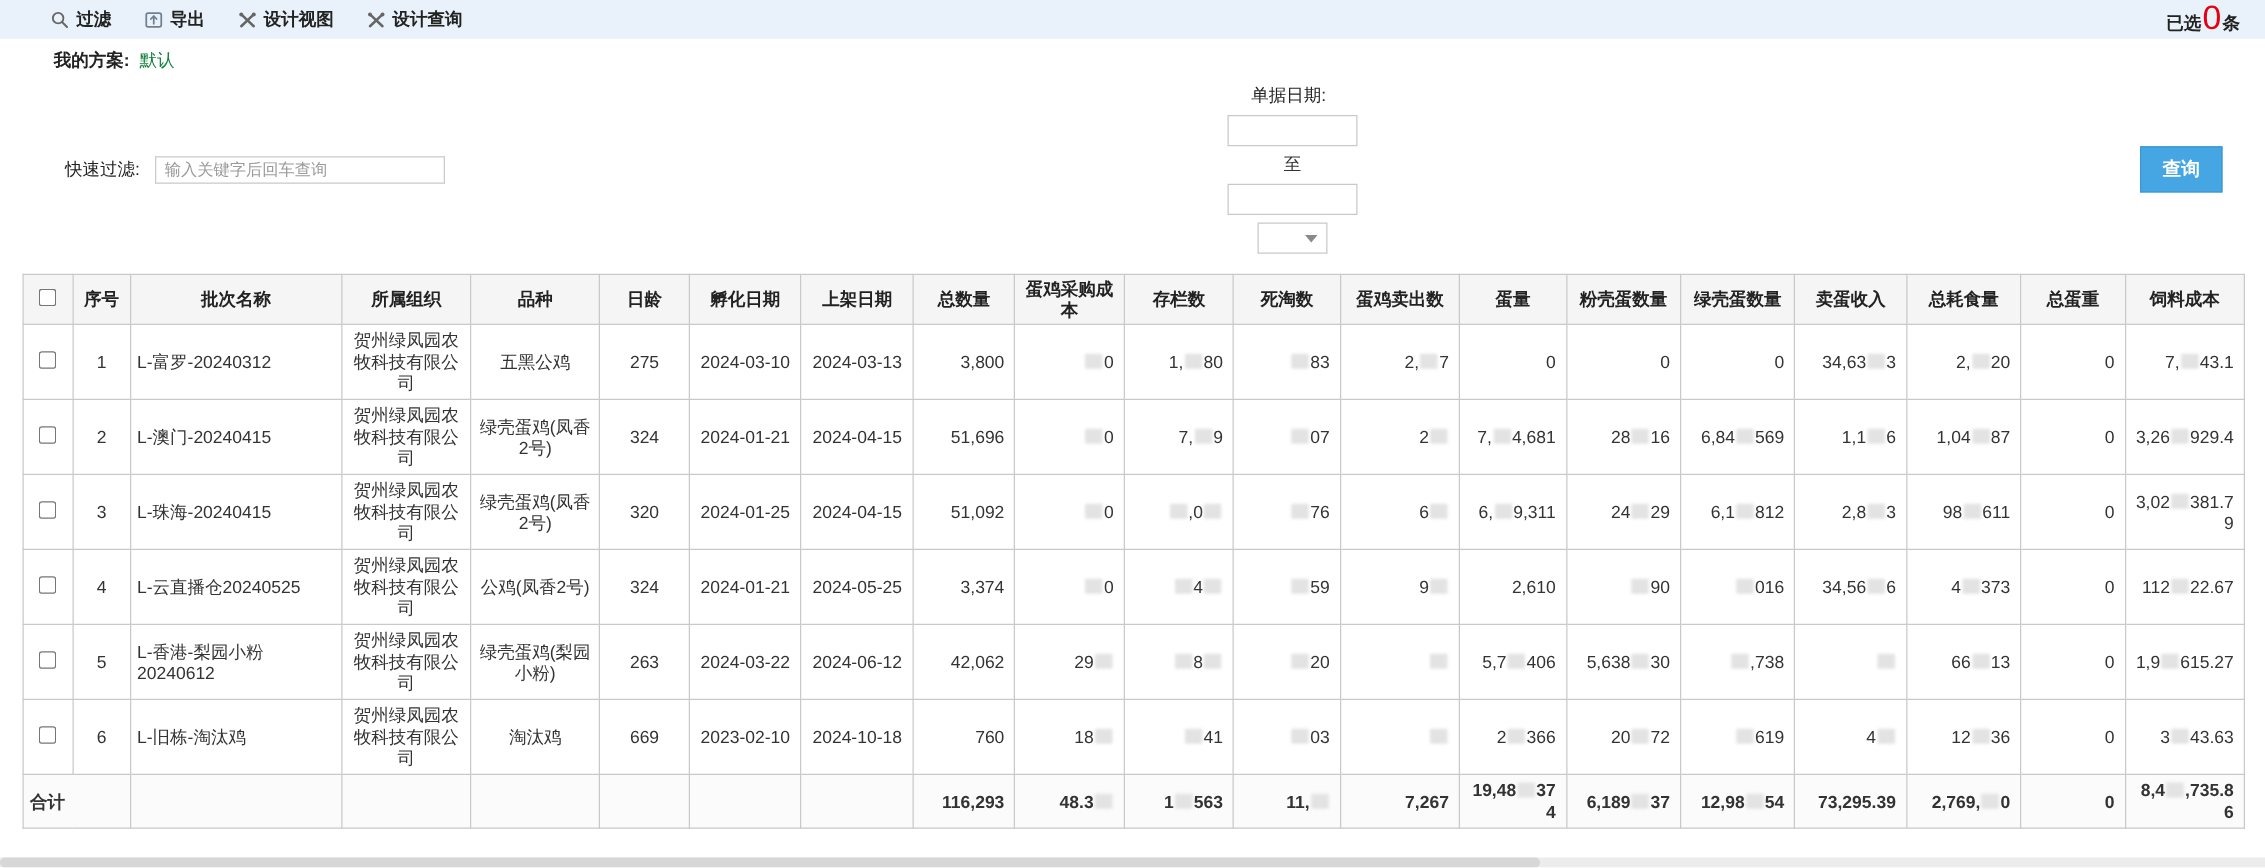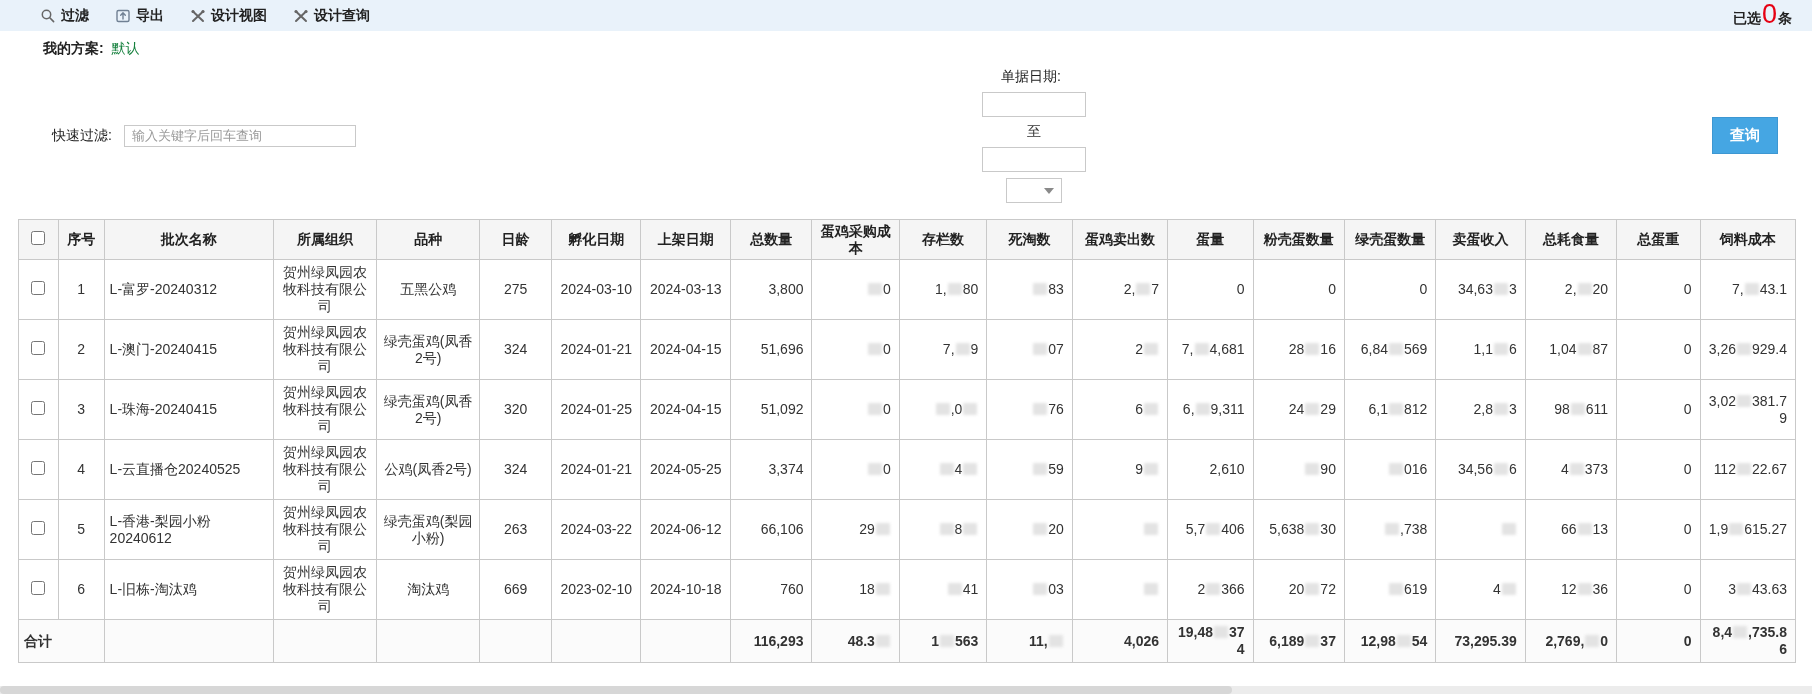--- a/index.html
+++ b/index.html
@@ -278,21 +278,21 @@
         </tr>
         <tr>
           <td class="ac"><input type="checkbox" class="chk" style=""></td>
           <td class="ac">5</td>
           <td class="al">L-香港-梨园小粉20240612</td>
           <td class="ac">贺州绿凤园农牧科技有限公司</td>
           <td class="ac">绿壳蛋鸡(梨园小粉)</td>
           <td class="ac">263</td>
           <td class="ac">2024-03-22</td>
           <td class="ac">2024-06-12</td>
-          <td class="ar">66,106</td>
+          <td class="ar">42,062</td>
           <td class="ar">29<span class="rx"></span></td>
           <td class="ar"><span class="rx"></span>8<span class="rx"></span></td>
           <td class="ar"><span class="rx"></span>20</td>
           <td class="ar"><span class="rx"></span></td>
           <td class="ar">5,7<span class="rx"></span>406</td>
           <td class="ar">5,638<span class="rx"></span>30</td>
           <td class="ar"><span class="rx"></span>,738</td>
           <td class="ar"><span class="rx"></span></td>
           <td class="ar">66<span class="rx"></span>13</td>
           <td class="ar">0</td>
@@ -325,21 +325,21 @@
           <td class="al"></td>
           <td class="ac"></td>
           <td class="ac"></td>
           <td class="ac"></td>
           <td class="ac"></td>
           <td class="ac"></td>
           <td class="ar">116,293</td>
           <td class="ar">48.3<span class="rx"></span></td>
           <td class="ar">1<span class="rx"></span>563</td>
           <td class="ar">11,<span class="rx"></span></td>
-          <td class="ar">4,026</td>
+          <td class="ar">7,267</td>
           <td class="ar">19,48<span class="rx"></span>374</td>
           <td class="ar">6,189<span class="rx"></span>37</td>
           <td class="ar">12,98<span class="rx"></span>54</td>
           <td class="ar">73,295.39</td>
           <td class="ar">2,769,<span class="rx"></span>0</td>
           <td class="ar">0</td>
           <td class="ar">8,4<span class="rx"></span>,735.86</td>
         </tr>
       </tbody>
   </table>

